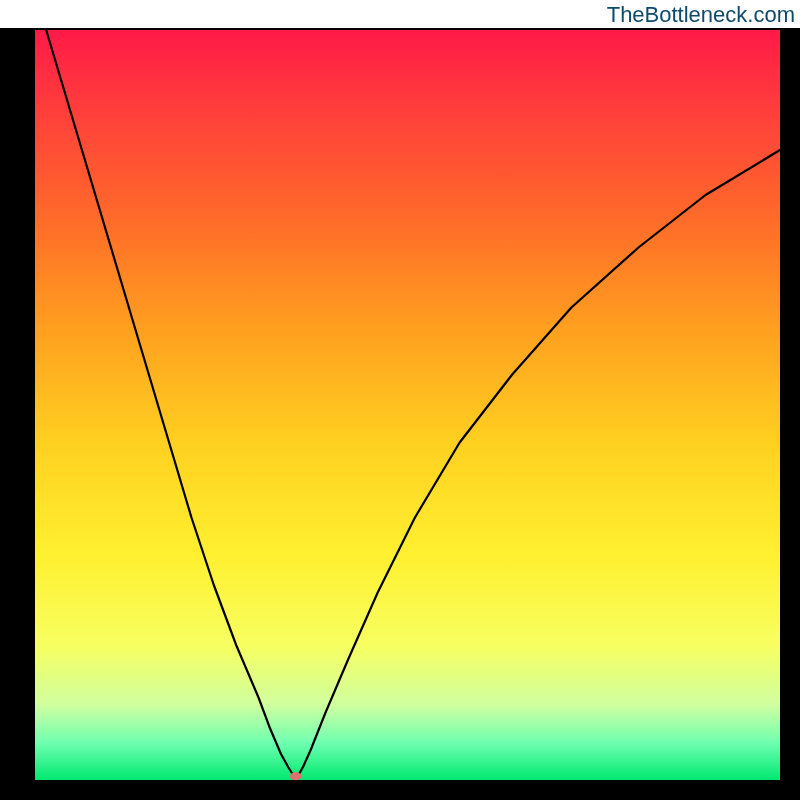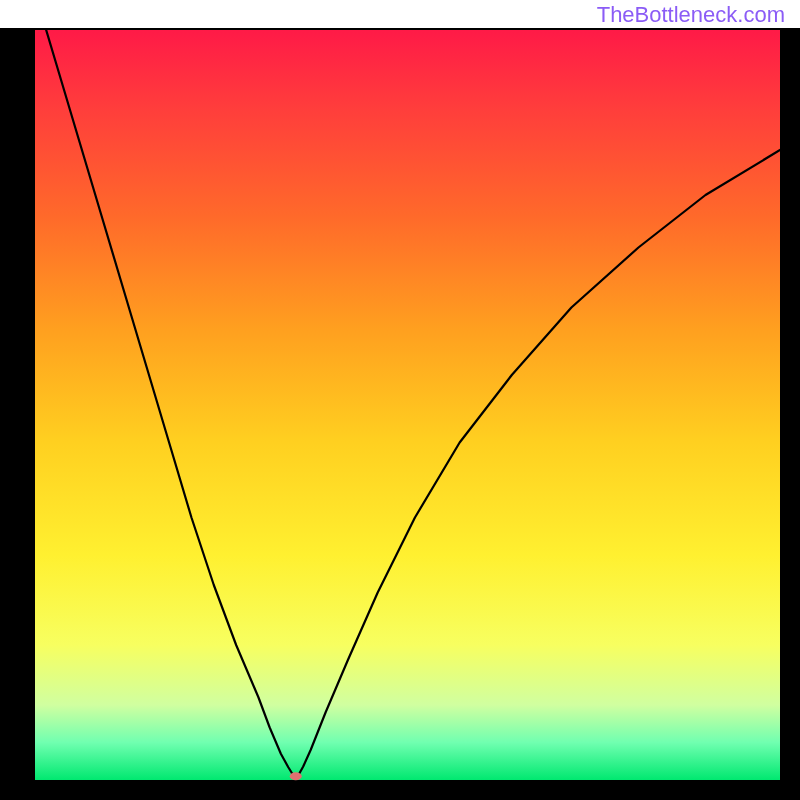--- a/index.html
+++ b/index.html
@@ -9,22 +9,22 @@
     font-family: Arial, Helvetica, sans-serif;
   }
   .wrap {
     width: 800px;
     height: 800px;
     position: relative;
   }
   .attribution {
     position: absolute;
     top: 2px;
-    right: 15px;
-    color: #8b5cf6;
+    right: 5px;
+    color: #0c4a6e;
     font-size: 22px;
     font-weight: normal;
     letter-spacing: 0px;
   }
   svg {
     display: block;
   }
 </style>
 </head>
 <body>

